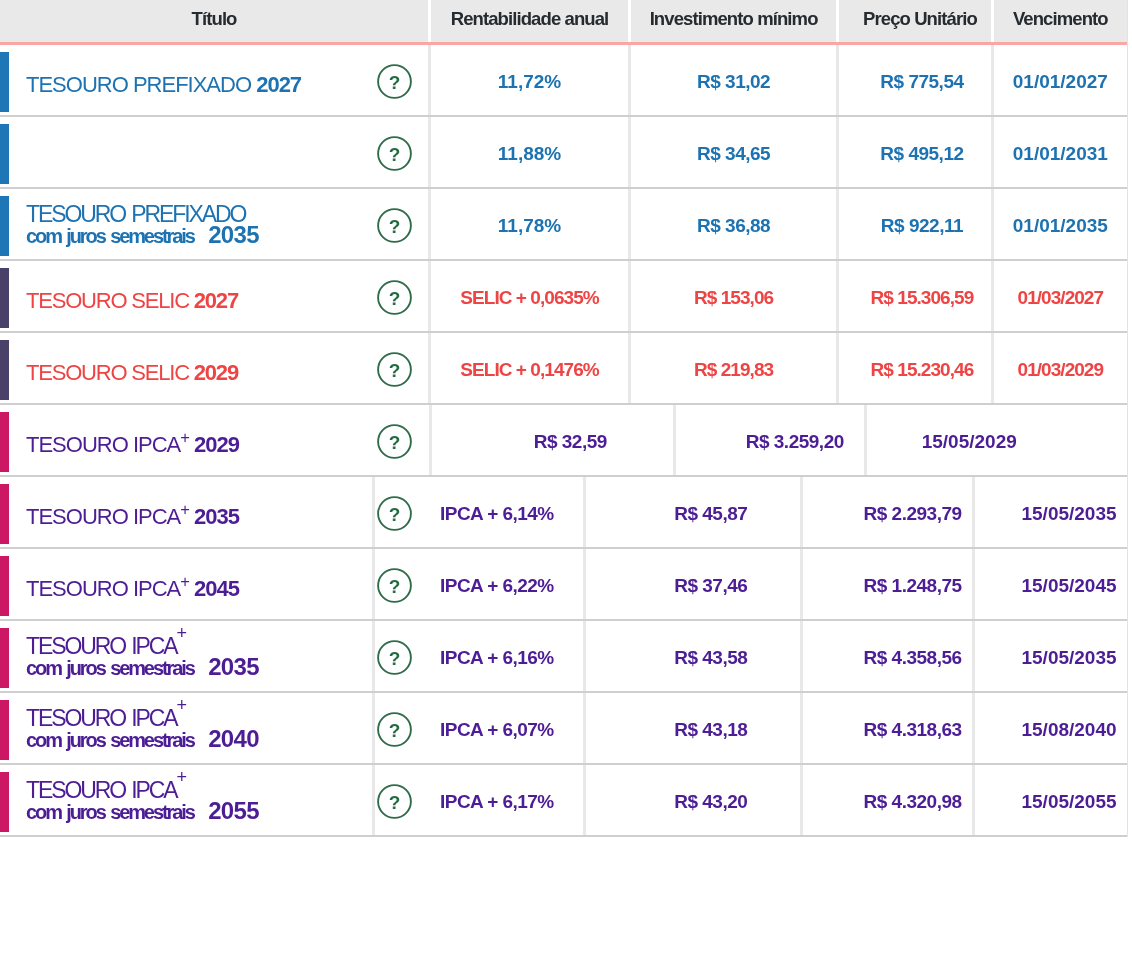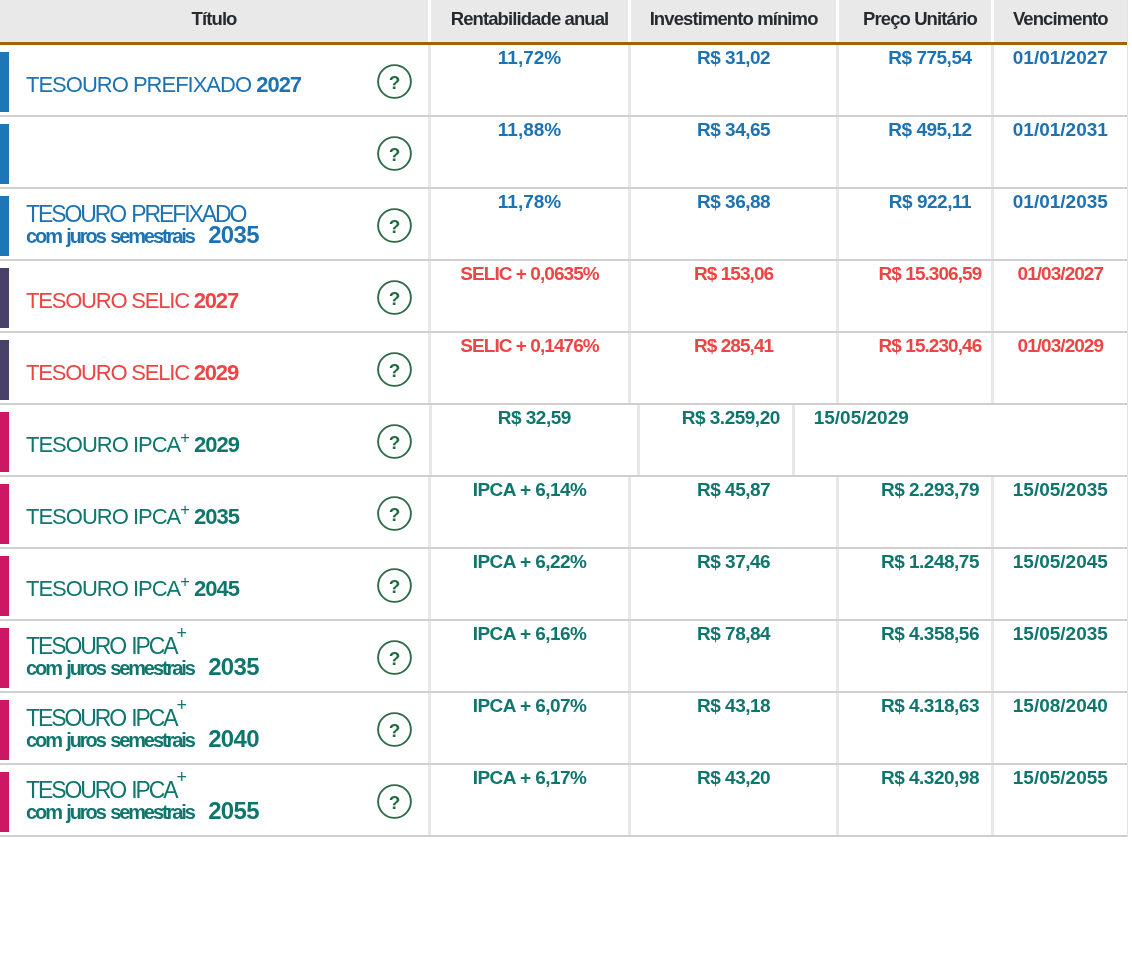--- a/index.html
+++ b/index.html
@@ -1,32 +1,32 @@
 <!DOCTYPE html>
 <html lang="pt-BR"><head>
 <meta charset="utf-8">
 <title>Tesouro Direto</title>
 <style>
   * { margin:0; padding:0; box-sizing:border-box; }
   html,body { width:1132px; height:972px; overflow:hidden; background:#fff;
     font-family:"Liberation Sans", sans-serif; }
   .table { width:1128px; border-right:1.5px solid #e2e2e2; }
-  .hdr { display:flex; height:45.4px; border-bottom:3px solid #a16207; }
+  .hdr { display:flex; height:45.4px; border-bottom:3px solid #fca5a5; }
   .hcell { background:#e9e9e9; border-right:3px solid #fff;
     display:flex; align-items:center; justify-content:center;
     font-size:18.5px; font-weight:bold; color:#262b30; letter-spacing:-0.9px; }
   .hcell span { position:relative; top:-1.8px; }
   .hcell:last-child { border-right:none; }
   .c1 { width:431.5px; }
   .c2 { width:200px; }
   .c3 { width:208.5px; }
   .c4 { width:154.5px;padding-left:10px; }
   .c5 { width:133.5px; }
   .row { display:flex; height:72px; border-bottom:2.2px solid #cfcfcf; }
-  .cell { display:flex; justify-content:center;
+  .cell { display:flex; align-items:center; justify-content:center;
     border-right:3px solid #e8e8e8; }
   .cell:last-child { border-right:none; }
   .v { font-size:19px; font-weight:bold; position:relative; top:1.5px; }
   .m { letter-spacing:-0.5px; }
   .tcell { position:relative; display:flex; align-items:center;
     justify-content:flex-start; }
   .bar { position:absolute; left:0; top:50%; margin-top:-28.3px;
     width:8.7px; height:59.5px; }
   .ttl { margin-left:26px; position:relative; top:5px;
     font-size:22px; line-height:22px; letter-spacing:-1px; }
@@ -35,26 +35,26 @@
   .t2a sup.pl { font-size:18px; top:-6px; }
   .t2b { font-size:20px; line-height:24px; font-weight:bold; letter-spacing:-2.1px; word-spacing:2px; position:relative; top:-1.5px; }
   .t2b .yr { font-size:24px; letter-spacing:-0.6px; margin-left:9px; }
   sup.pl { font-size:16.5px; position:relative; top:-1.5px; vertical-align:super; line-height:0; }
   svg.q { position:absolute; left:377px; top:50%; margin-top:-16.3px; }
   svg.q text { font-family:"Liberation Sans",sans-serif; font-size:19px;
     font-weight:bold; fill:#276c41; }
   .p .ttl { letter-spacing:-1.2px; }
   .p .v { letter-spacing:-0.95px; }
   .k .vx { letter-spacing:-0.55px; }
-  .c4 .v { left:10px; }
+  .c4 .v { left:2px; }
   .b  { color:#1d73b2; }
   .b .bar { background:#1e76b6; }
   .p  { color:#ef4444; }
   .p .bar { background:#4a4169; }
-  .k  { color:#0f766e; }
+  .k  { color:#4c1d95;gap:36px; }
   .k .bar { background:#cc1765; }
 </style>
 </head>
 <body>
 <div class="table">
   <div class="hdr">
     <div class="hcell c1">
         <span>Título</span>
       </div>
     <div class="hcell c2">
@@ -171,21 +171,21 @@
       <span class="ttl">TESOURO SELIC <b>2029</b></span>
       <svg class="q" width="35" height="35" viewBox="0 0 35 35">
           <circle cx="17.5" cy="17.5" r="16.4" fill="none" stroke="#2e6d4a" stroke-width="1.9"></circle>
           <text x="17.5" y="24.6" text-anchor="middle">?</text>
         </svg>
       </div>
     <div class="cell c2">
         <span class="v">SELIC + 0,1476%</span>
       </div>
     <div class="cell c3">
-        <span class="v m">R$ 285,41</span>
+        <span class="v m">R$ 219,83</span>
       </div>
     <div class="cell c4">
         <span class="v m">R$ 15.230,46</span>
       </div>
     <div class="cell c5">
         <span class="v">01/03/2029</span>
       </div>
   </div>
 
   <div class="row k">
@@ -263,21 +263,21 @@
         </div>
       <svg class="q" width="35" height="35" viewBox="0 0 35 35">
           <circle cx="17.5" cy="17.5" r="16.4" fill="none" stroke="#2e6d4a" stroke-width="1.9"></circle>
           <text x="17.5" y="24.6" text-anchor="middle">?</text>
         </svg>
       </div>
     <div class="cell c2">
         <span class="v vx">IPCA + 6,16%</span>
       </div>
     <div class="cell c3">
-        <span class="v m">R$ 78,84</span>
+        <span class="v m">R$ 43,58</span>
       </div>
     <div class="cell c4">
         <span class="v m">R$ 4.358,56</span>
       </div>
     <div class="cell c5">
         <span class="v">15/05/2035</span>
       </div>
   </div>
 
   <div class="row k">

